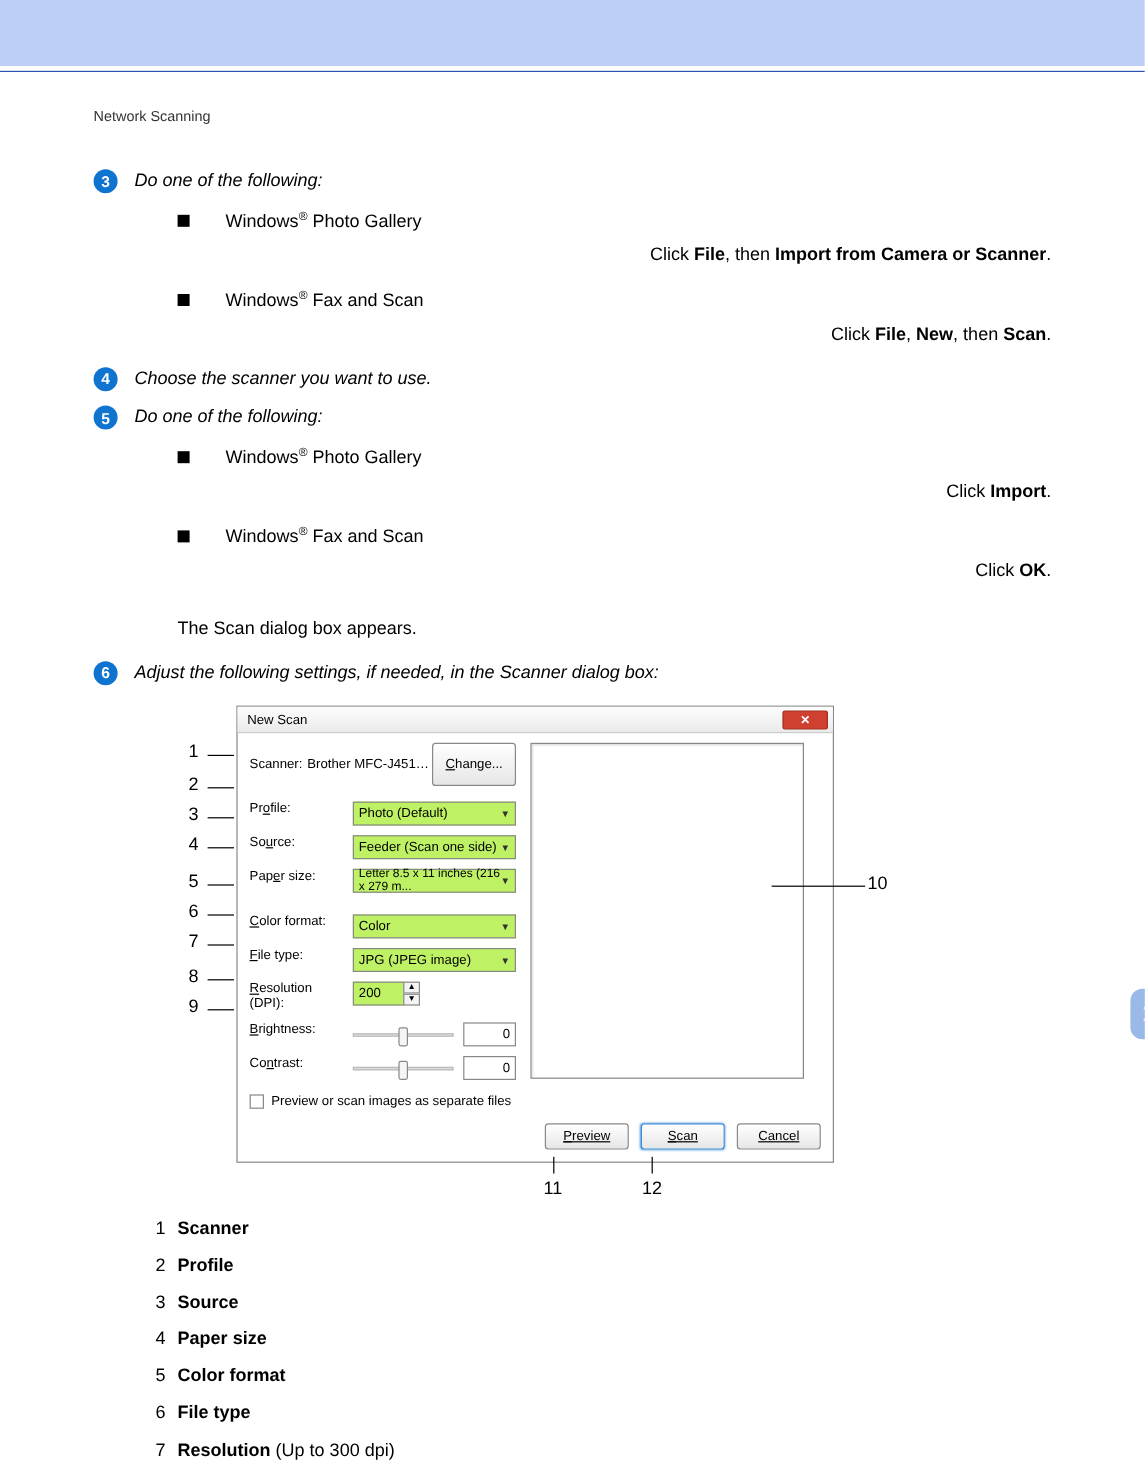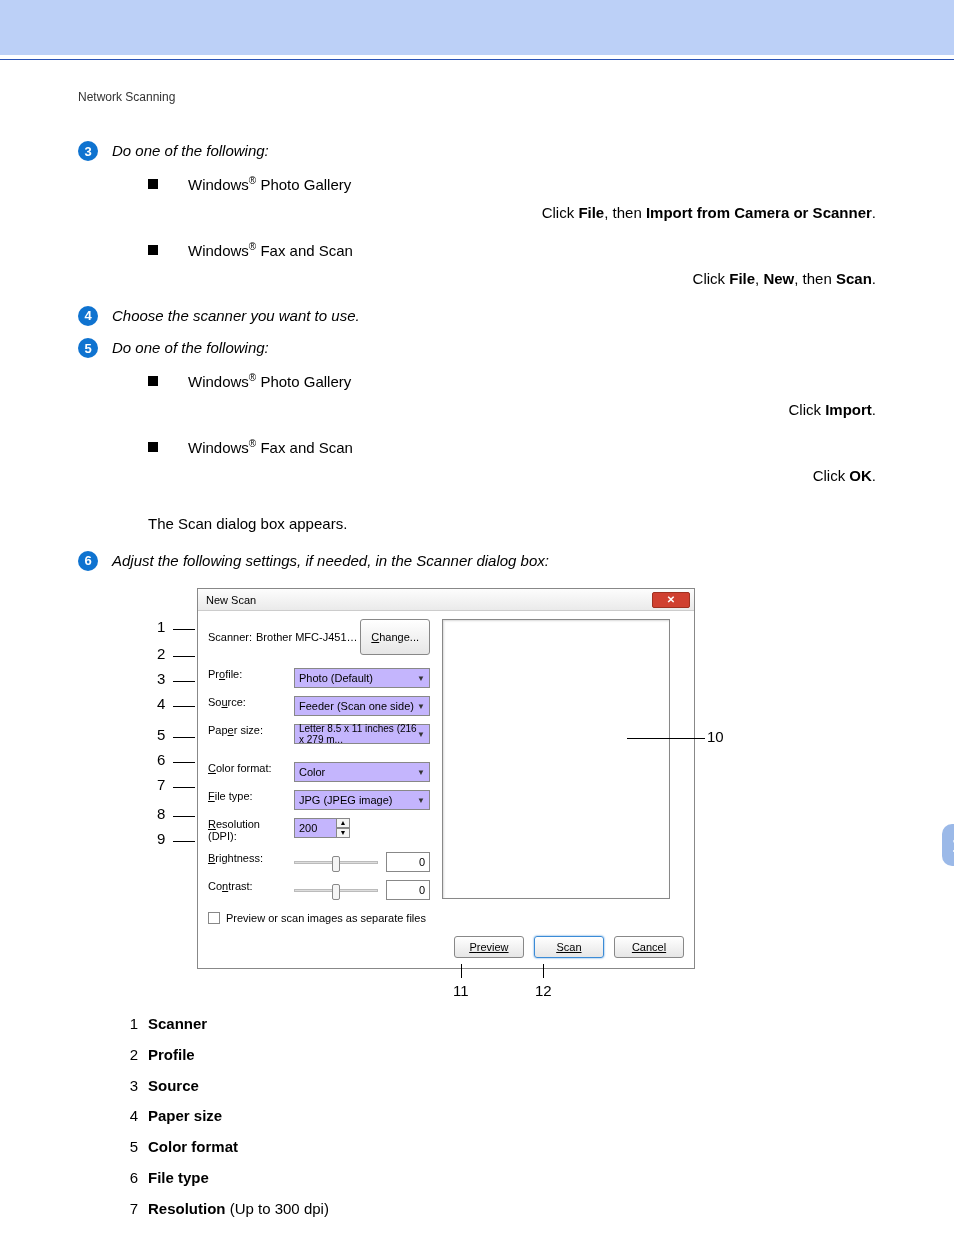--- a/index.html
+++ b/index.html
@@ -28,21 +28,21 @@
   .sub .sq { width: 10px; height: 10px; background: #000; margin: 6px 10px 0 0; flex-shrink: 0; }
   .sub .txt { flex: 1; }
   .sub .indent { margin-left: 20px; margin-top: 4px; margin-bottom: 6px; text-align: right; }
   sup { font-size: 10px; vertical-align: super; }
   b { font-weight: bold; }
 
   .figwrap { position: relative; width: 560px; margin: 16px auto 6px auto; }
   .callout-col { position: absolute; top: 30px; left: -40px; font-size: 15px; }
   .callout-col div { height: 21px; margin-bottom: 4px; text-align: right; position: relative; }
   .callout-col .line { position: absolute; top: 11px; left: 16px; height: 1px; background: #000; }
-  .callout-right { position: absolute; top: 140px; left: 510px; font-size: 15px; }
+  .callout-right { position: absolute; top: 140px; left: 526px; font-size: 15px; }
   .callout-right .line { position: absolute; top: 10px; left: -80px; width: 78px; height: 1px; background: #000; }
   .callout-bottom { position: absolute; bottom: -30px; font-size: 15px; text-align: center; }
   .callout-bottom .vtick { position: absolute; top: -18px; left: 50%; width: 1px; height: 14px; background: #000; }
 
   
   .dialog {
     width: 498px; background: #fff; border: 1px solid #888;
     margin-left: 0; font-family: "Segoe UI", Tahoma, sans-serif; font-size: 11px;
     color: #000;
   }
@@ -58,21 +58,21 @@
   }
   .dbody { display: flex; }
   .dleft { width: 240px; padding: 8px 8px 4px 10px; }
   .dright { width: 240px; padding: 8px 8px 4px 4px; }
   .preview-area {
     height: 280px; border: 1px solid #888; background: #fff;
     box-shadow: inset 1px 1px 2px rgba(0,0,0,0.15);
   }
   .drow { display: flex; align-items: flex-start; margin-bottom: 6px; height: 22px; }
   .drow .lbl { width: 86px; padding-right: 4px; }
-  .drow .fld { flex: 1; height: 20px; border: 1px solid #888; background: #c4b5fd; padding: 0 4px; display: flex; align-items: center; justify-content: space-between; }
+  .drow .fld { flex: 1; height: 20px; border: 1px solid #888; background: #bef264; padding: 0 4px; display: flex; align-items: center; justify-content: space-between; }
   .chev { font-size: 8px; color: #333; }
   .fld.narrow { width: 43px; flex: none; }
   .spin { width: 14px; display: flex; flex-direction: column; gap: 0; margin-left: -1px; }
   .spin span { height: 10px; border: 1px solid #888; font-size: 7px; text-align: center; line-height: 8px; background: #f4f4f4; }
   .scannerline { display: flex; align-items: center; margin-bottom: 13px; }
   .scannerline .lbl2 { margin-right: 4px; }
   .scannerline .val2 { flex: 1; white-space: nowrap; overflow: hidden; text-overflow: ellipsis; }
   .chg-btn {
     height: 36px; border: 1px solid #888; border-radius: 3px; padding: 0 10px;
     background: linear-gradient(#fff,#e6e6e6); display: flex; align-items: center;

